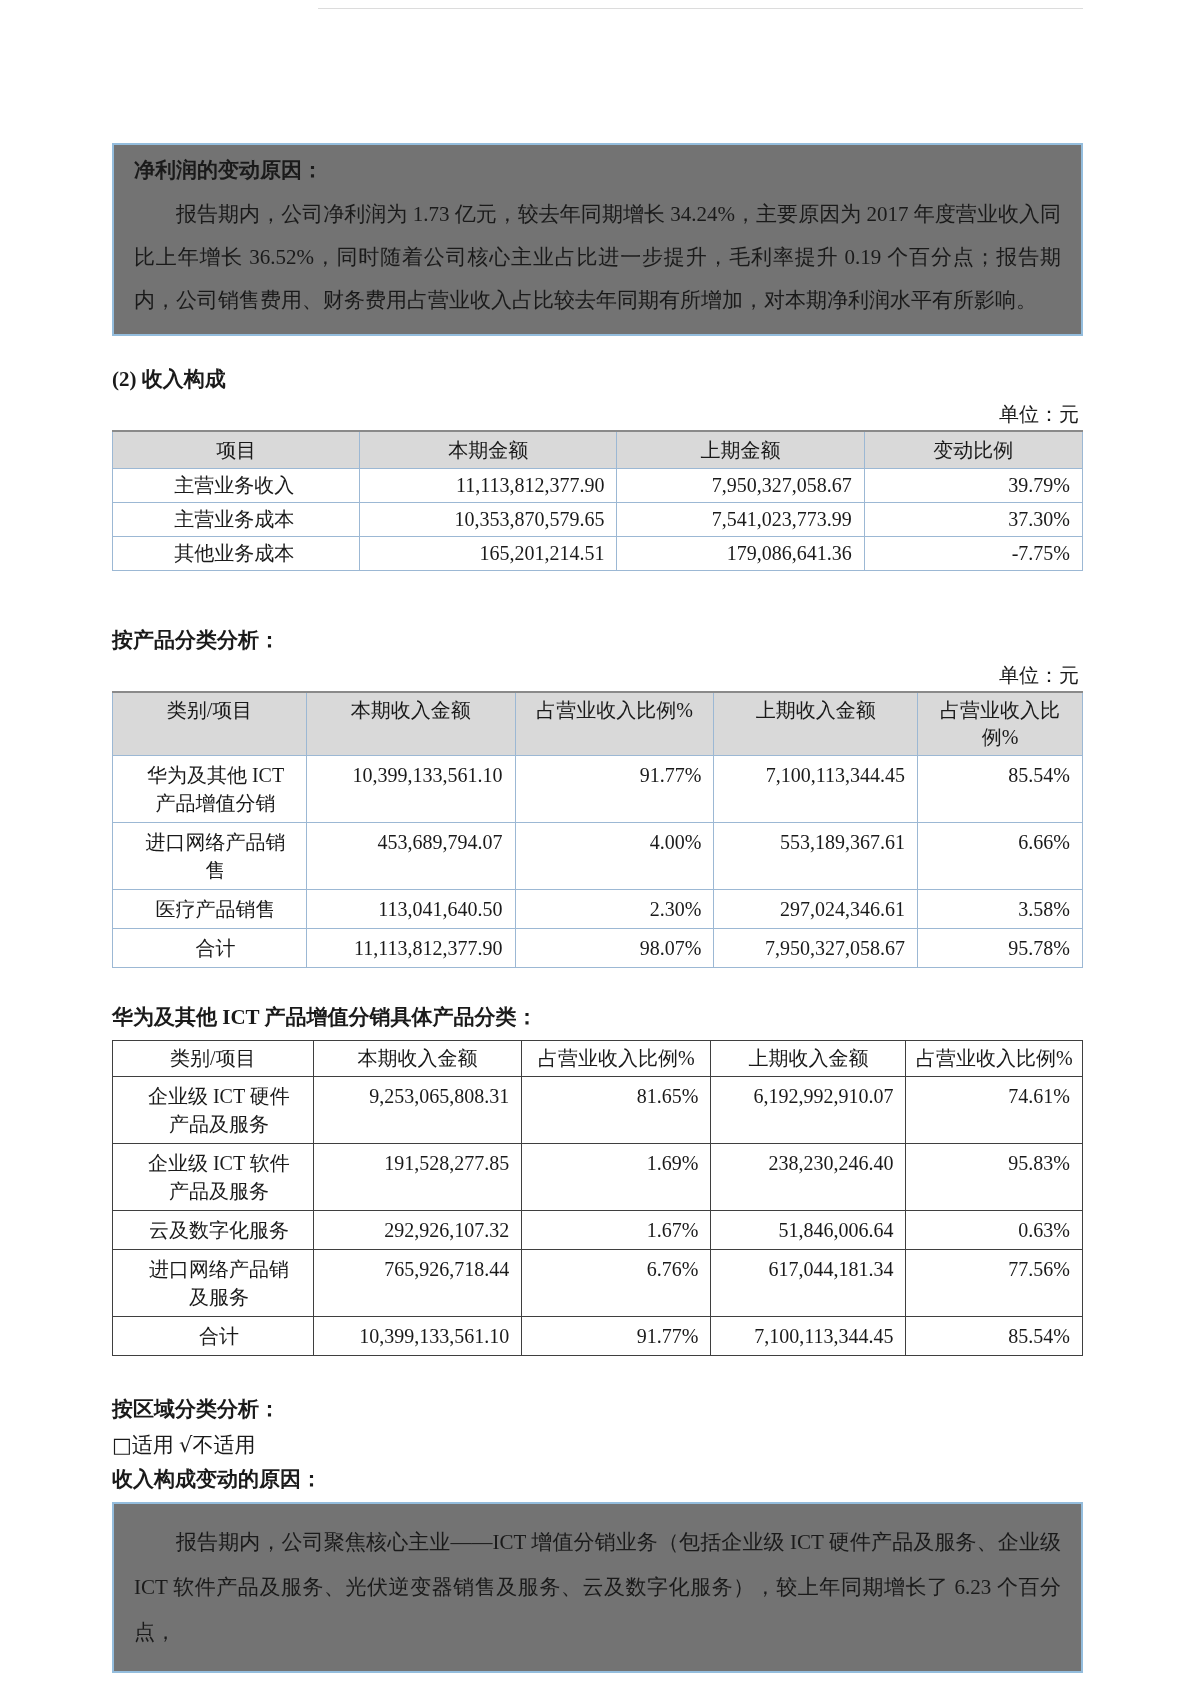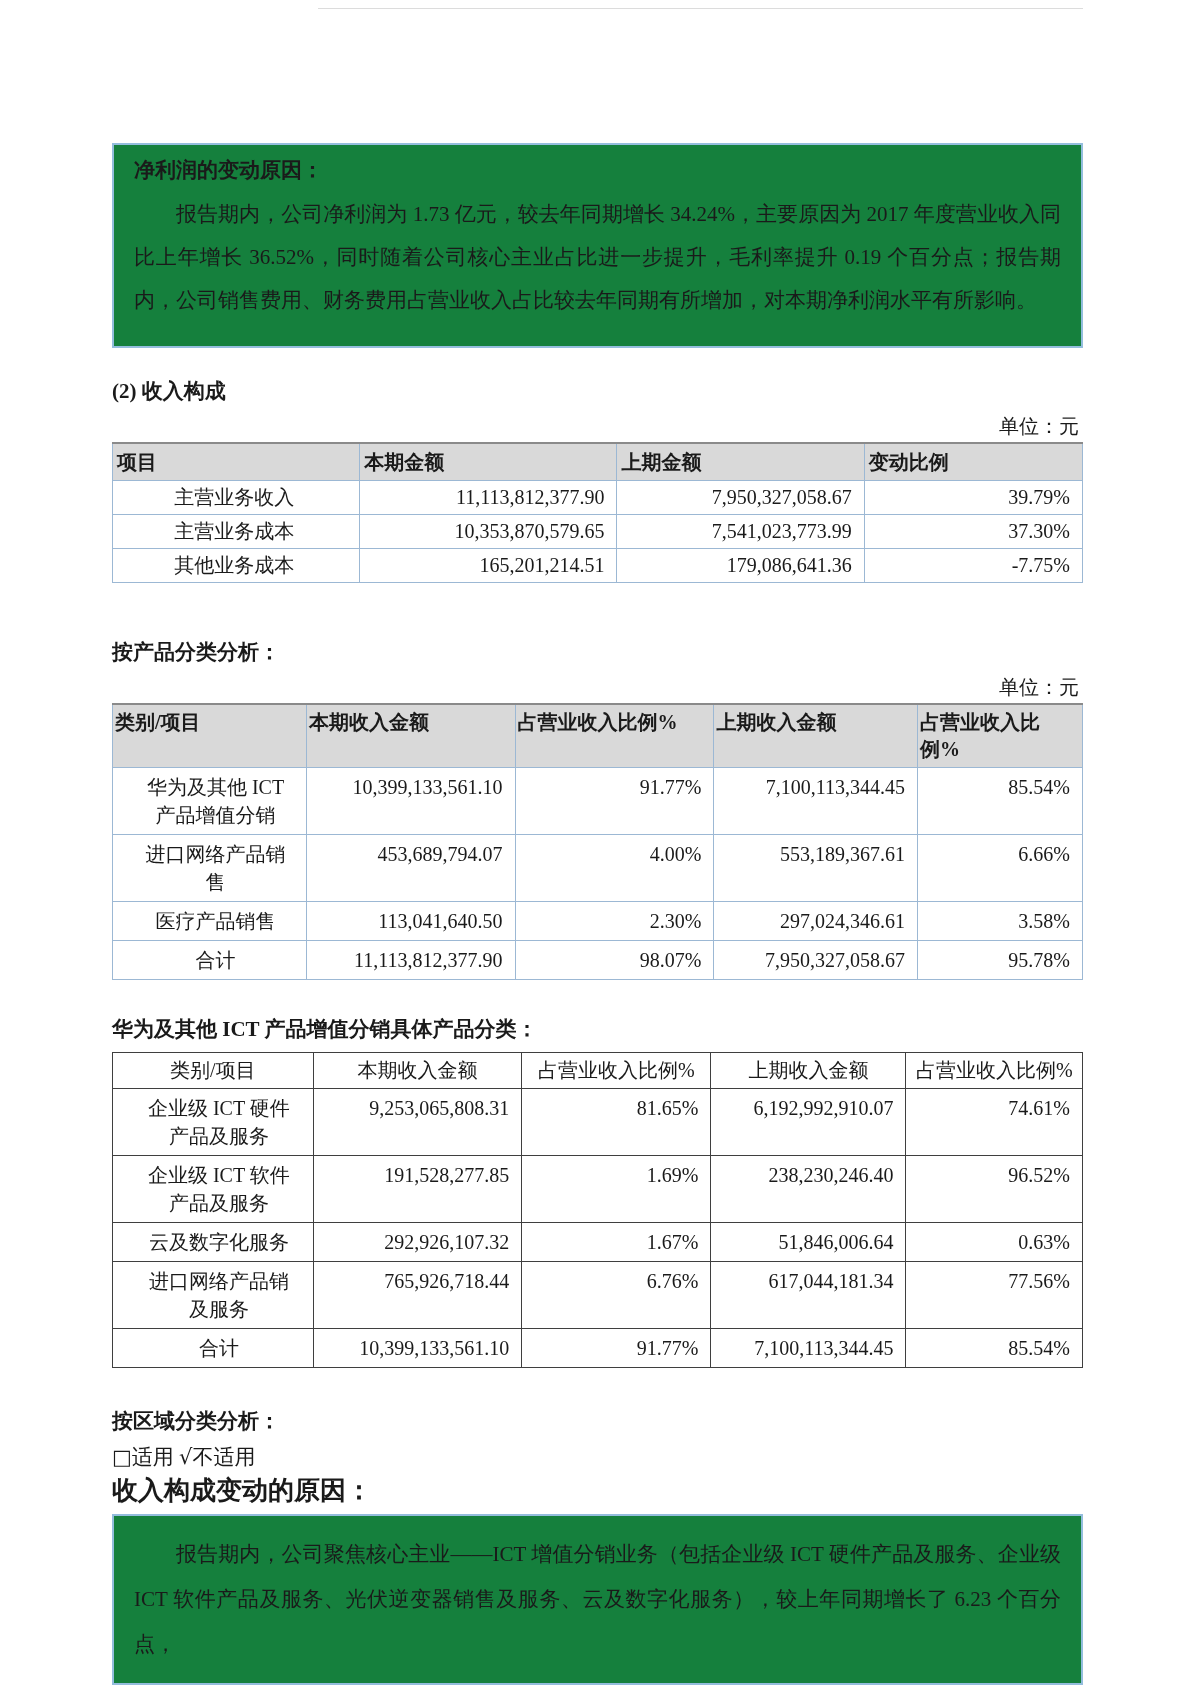--- a/index.html
+++ b/index.html
@@ -13,22 +13,22 @@
   }
   .top-artifact {
     position: absolute; top: 8px; left: 318px; width: 765px; height: 1px;
     background: #dcdcdc;
   }
   .content { margin-left: 112px; width: 971px; }
 
   
   .callout {
     border: 2px solid #94bddd;
-    background: #15803d;
-    padding: 10px 20px 24px 20px;
+    background: #737373;
+    padding: 10px 20px 12px 20px;
   }
   .box-title { font-size: 21px; font-weight: bold; line-height: 30px; }
   .box-para {
     margin-top: 8px;
     font-size: 21px; line-height: 43px;
     text-align: justify;
     text-indent: 2em;
   }
   .callout.second .box-para { margin-top: 2px; line-height: 45px; }
 
@@ -50,37 +50,37 @@
     border-collapse: collapse;
     table-layout: fixed;
     font-size: 20px;
   }
   table.tbl th, table.tbl td { white-space: pre-line; vertical-align: top; }
 
   
   .blue th, .blue td { border: 1px solid #9cb8d4; }
   .blue { border-top: 2px solid #8a8a8a; }
   .blue th {
-    background: #d9d9d9; font-weight: bold; text-align: left;
+    background: #d9d9d9; font-weight: normal; text-align: center;
   }
   
   .dark th, .dark td { border: 1px solid #3f3f3f; }
   .dark th { background: #ffffff; font-weight: normal; text-align: center; }
 
   .t1 th { padding: 5px 4px; line-height: 26px; }
   .t1 td { padding: 4px 12px 4px 8px; line-height: 25px; }
   .t2 th, .t3 th { padding: 4px 2px; line-height: 27px; }
   .t2 td, .t3 td { padding: 5px 12px 5px 24px; line-height: 28px; }
 
   table.tbl td { text-align: right; }
   table.tbl td:first-child { text-align: center; }
 
   .apply-line { margin-top: 8px; font-size: 21px; line-height: 30px; }
   .apply-line .glyph { font-family: "DejaVu Sans", sans-serif; }
-  h3.reason { margin-top: 4px; font-size: 26px; font-weight: bold; line-height: 30px; }
+  h3.reason { margin-top: 4px; font-size: 21px; font-weight: bold; line-height: 30px; }
   .callout.second { margin-top: 8px; padding-top: 14px; padding-bottom: 16px; }
 </style>
 </head>
 <body>
 
 <div class="top-artifact"></div>
 
 <div class="content">
 
   <section class="callout mt-box1">
@@ -207,21 +207,21 @@
           <td>81.65%</td>
           <td>6,192,992,910.07</td>
           <td>74.61%</td>
         </tr>
         <tr>
           <td>企业级 ICT 软件
 产品及服务</td>
           <td>191,528,277.85</td>
           <td>1.69%</td>
           <td>238,230,246.40</td>
-          <td>96.52%</td>
+          <td>95.83%</td>
         </tr>
         <tr>
           <td>云及数字化服务</td>
           <td>292,926,107.32</td>
           <td>1.67%</td>
           <td>51,846,006.64</td>
           <td>0.63%</td>
         </tr>
         <tr>
           <td>进口网络产品销

